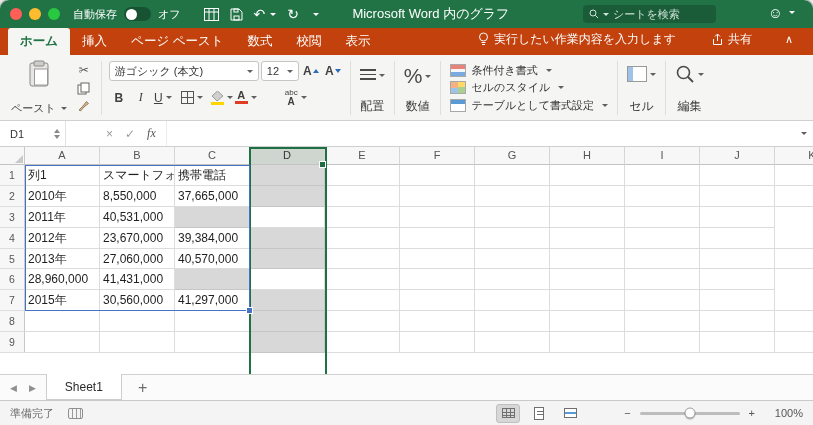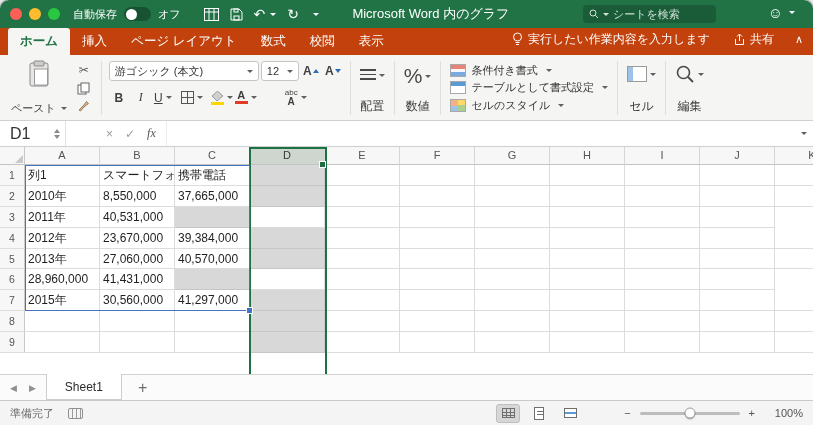--- a/index.html
+++ b/index.html
@@ -16,21 +16,21 @@
   .tb-icons{display:flex;align-items:center;gap:11px;margin-left:16px}
   .tbi{font-size:14px;line-height:1;color:#fff;display:flex;align-items:center;gap:2px}
   .tb-title{position:absolute;left:53%;transform:translateX(-50%);font-size:13px;white-space:nowrap}
   .searchbox{position:absolute;right:97px;top:5px;width:133px;height:18px;border-radius:4px;background:rgba(0,0,0,.20);display:flex;align-items:center;gap:4px;padding:0 6px;font-size:11px;color:#cfe3d8;white-space:nowrap;overflow:hidden}
   .smiley{position:absolute;right:18px;top:4px;font-size:15px;color:#fff;display:flex;align-items:center;gap:3px}
 
   
   .tabrow{height:27px;background:#c2410c;display:flex;padding-left:8px;color:#fff}
   .rtab{font-size:12.5px;padding:5px 12px 6px;white-space:nowrap;cursor:default}
   .rtab.active{background:#f5f5f4;color:#217346;border-radius:3px 3px 0 0;font-weight:700}
-  .tab-right{margin-left:auto;display:flex;align-items:center;gap:13px;padding:0 10px 5px 0;font-size:12px;white-space:nowrap}
+  .tab-right{margin-left:auto;display:flex;align-items:center;gap:25px;padding:0 20px 5px 0;font-size:12px;white-space:nowrap}
 
   
   .ribbon{height:66px;background:#f5f5f4;border-bottom:1px solid #d1d1d1;display:flex;align-items:stretch;padding:4px 4px 3px 6px}
   .vsep{width:1px;background:#deded d;background:#dededd;margin:2px 5px;flex:none}
   .rgroup{display:flex;flex:none}
   .colgrp{flex-direction:column;align-items:center;justify-content:space-between;padding:2px 4px}
   .bigbtn{display:flex;flex-direction:column;align-items:center;justify-content:space-between;padding:1px 5px}
   .biglabel{font-size:11px;color:#3b3b3b;display:flex;align-items:center;gap:2px;white-space:nowrap}
   .minicol{display:flex;flex-direction:column;justify-content:space-between;padding:2px 2px}
   .sb{min-width:20px;height:19px;display:flex;align-items:center;justify-content:center;font-size:12px;color:#3f3f3f;white-space:nowrap}
@@ -65,21 +65,21 @@
   .stylesgrp{flex-direction:column;justify-content:space-between;padding:3px 4px}
   .stylerow{display:flex;align-items:center;gap:5px;font-size:11px;color:#333;height:19px;white-space:nowrap}
   .ic{width:16px;height:13px;border:1px solid #a8a8a8;display:inline-block;flex:none}
   .ic.cf{background:linear-gradient(180deg,#e8837a 0 34%,#f7f7f7 34% 67%,#7aabe0 67%)}
   .ic.ft{background:linear-gradient(180deg,#5b9bd5 0 4px,#fff 4px)}
   .ic.cs{background:conic-gradient(#ffd966 0 25%,#a9d08e 0 50%,#9dc3e6 0 75%,#f4b183 0)}
   .cellsic{width:20px;height:16px;border:1px solid #9a9a9a;background:linear-gradient(90deg,#9fc3e8 0 5px,#fff 5px);display:inline-block}
 
   
   .fbar{height:26px;background:#fff;border-bottom:1px solid #cfcfcf;display:flex;align-items:stretch}
-  .namebox{width:66px;display:flex;align-items:center;padding:0 5px 0 10px;font-size:16px;color:#333;border-right:1px solid #e2e2e2}
+  .namebox{width:66px;display:flex;align-items:center;padding:0 5px 0 10px;font-size:11px;color:#333;border-right:1px solid #e2e2e2}
   .stepper{margin-left:auto;display:flex;flex-direction:column;gap:2px;align-items:center}
   .stp{width:0;height:0;border-left:3px solid transparent;border-right:3px solid transparent}
   .stp.u{border-bottom:4px solid #8a8a8a}
   .stp.d{border-top:4px solid #8a8a8a}
   .fbtns{display:flex;align-items:center;gap:12px;padding:0 10px 0 40px;color:#9a9a9a;font-size:12px}
   .fx{font-family:"Liberation Serif",serif;font-style:italic;color:#555}
   .finput{flex:1;border-left:1px solid #ececec}
   .fend{width:22px;display:flex;align-items:center;justify-content:center}
 
   
@@ -174,21 +174,21 @@
     </span>
     <span class="smiley">
         <span>☺</span>
         <i class="dd" style="border-top-color:#fff"></i>
       </span>
   </div>
 
   <div class="tabrow">
     <div class="rtab active">ホーム</div>
     <div class="rtab">挿入</div>
-    <div class="rtab">ページ レイアウト</div>
+    <div class="rtab">ページ ペースト</div>
     <div class="rtab">数式</div>
     <div class="rtab">校閲</div>
     <div class="rtab">表示</div>
     <div class="tab-right">
       <span style="display:flex;align-items:center;gap:5px">
         <svg width="11" height="14" viewBox="0 0 11 14">
             <circle cx="5.5" cy="5" r="4" fill="none" stroke="#fff"></circle>
             <line x1="3.5" y1="10.5" x2="7.5" y2="10.5" stroke="#fff"></line>
             <line x1="4" y1="12.5" x2="7" y2="12.5" stroke="#fff"></line>
           </svg>
@@ -312,27 +312,27 @@
     </div>
     <div class="vsep"></div>
 
     <div class="rgroup stylesgrp">
       <div class="stylerow">
         <span class="ic cf"></span>
         <span>条件付き書式</span>
         <i class="dd"></i>
       </div>
       <div class="stylerow">
+        <span class="ic cs"></span>
+        <span>セルのスタイル</span>
+        <i class="dd"></i>
+      </div>
+      <div class="stylerow">
         <span class="ic ft"></span>
         <span>テーブルとして書式設定</span>
-        <i class="dd"></i>
-      </div>
-      <div class="stylerow">
-        <span class="ic cs"></span>
-        <span>セルのスタイル</span>
         <i class="dd"></i>
       </div>
     </div>
     <div class="vsep"></div>
 
     <div class="rgroup colgrp">
       <div class="icorow" style="margin-top:5px">
           <span class="cellsic"></span>
           <i class="dd"></i>
         </div>

